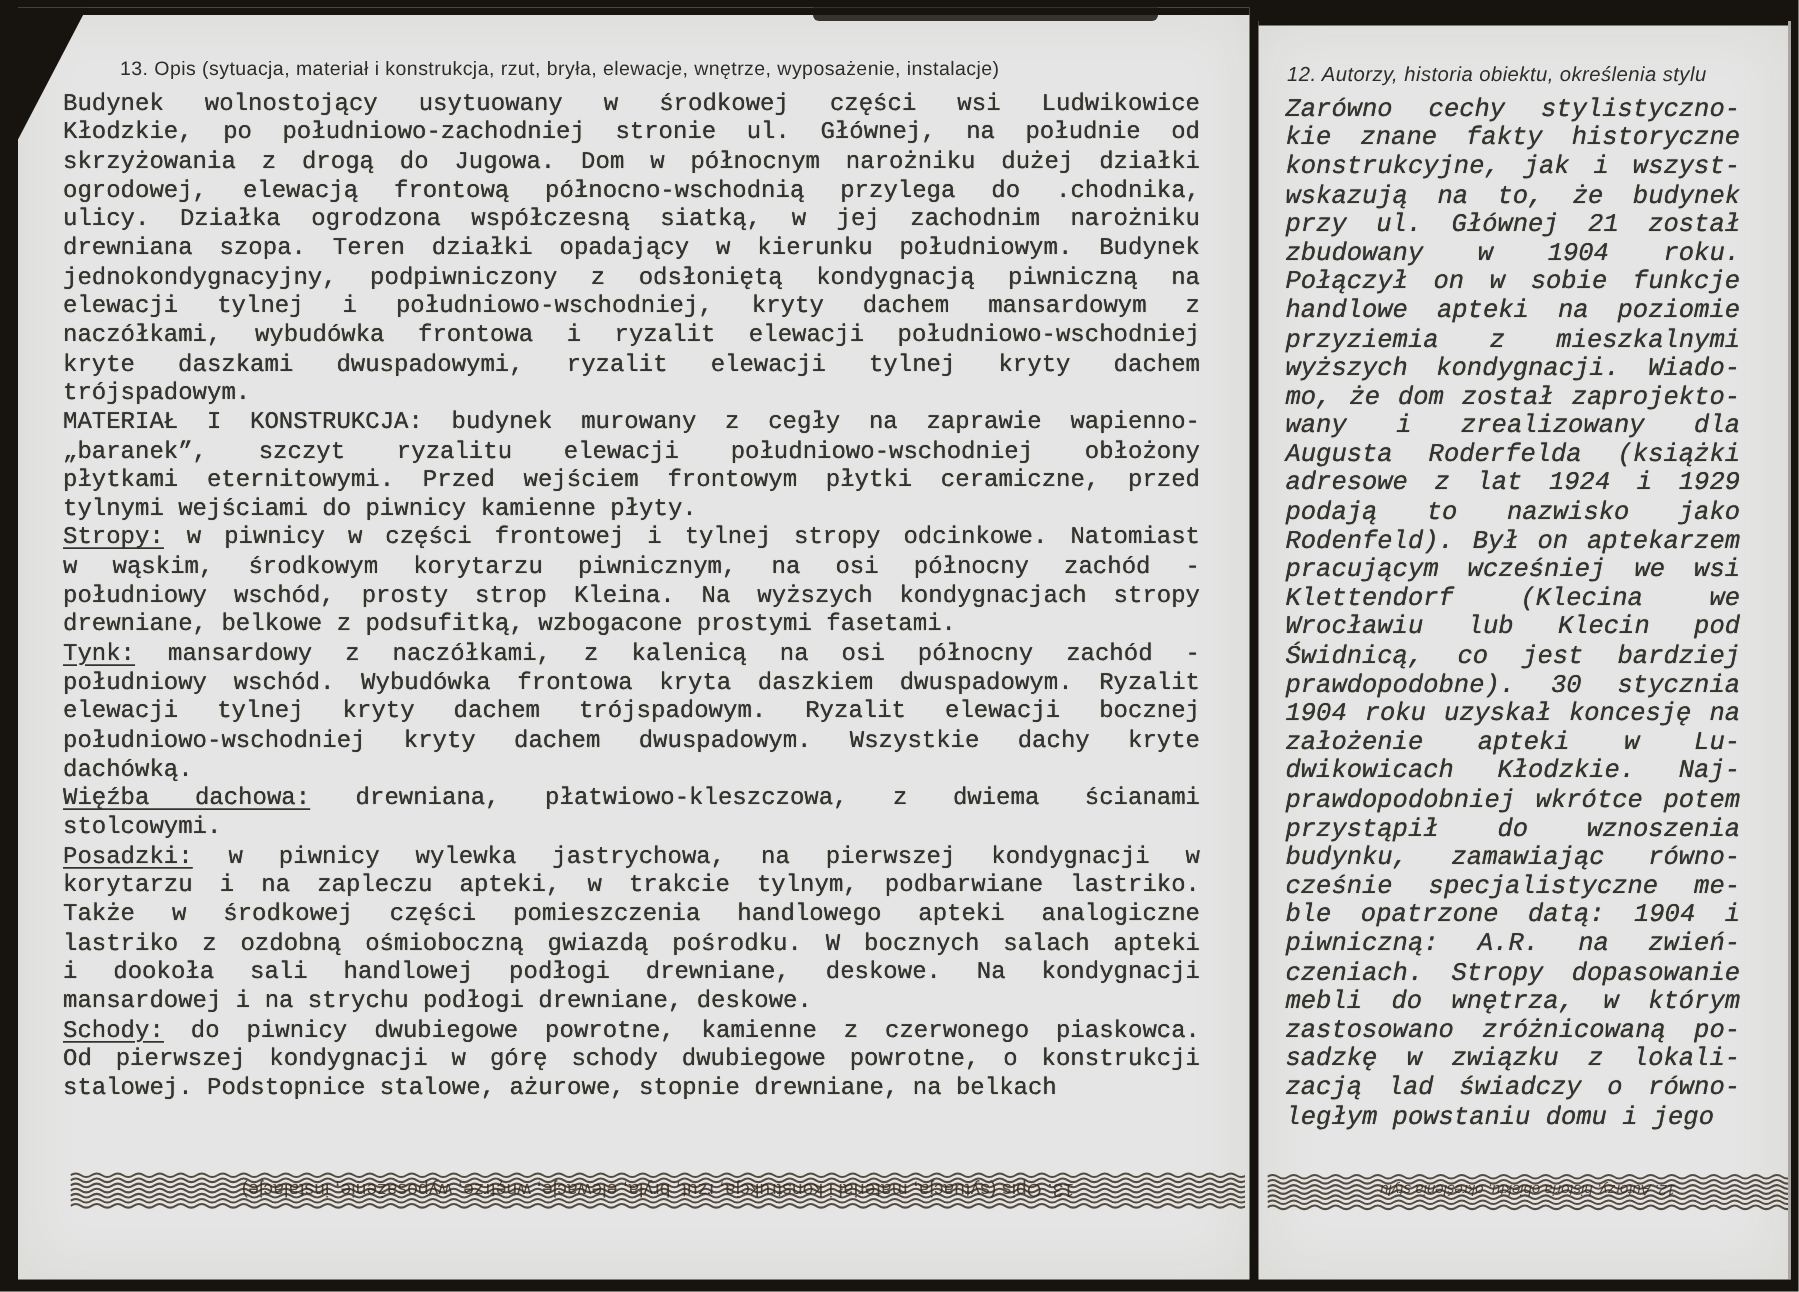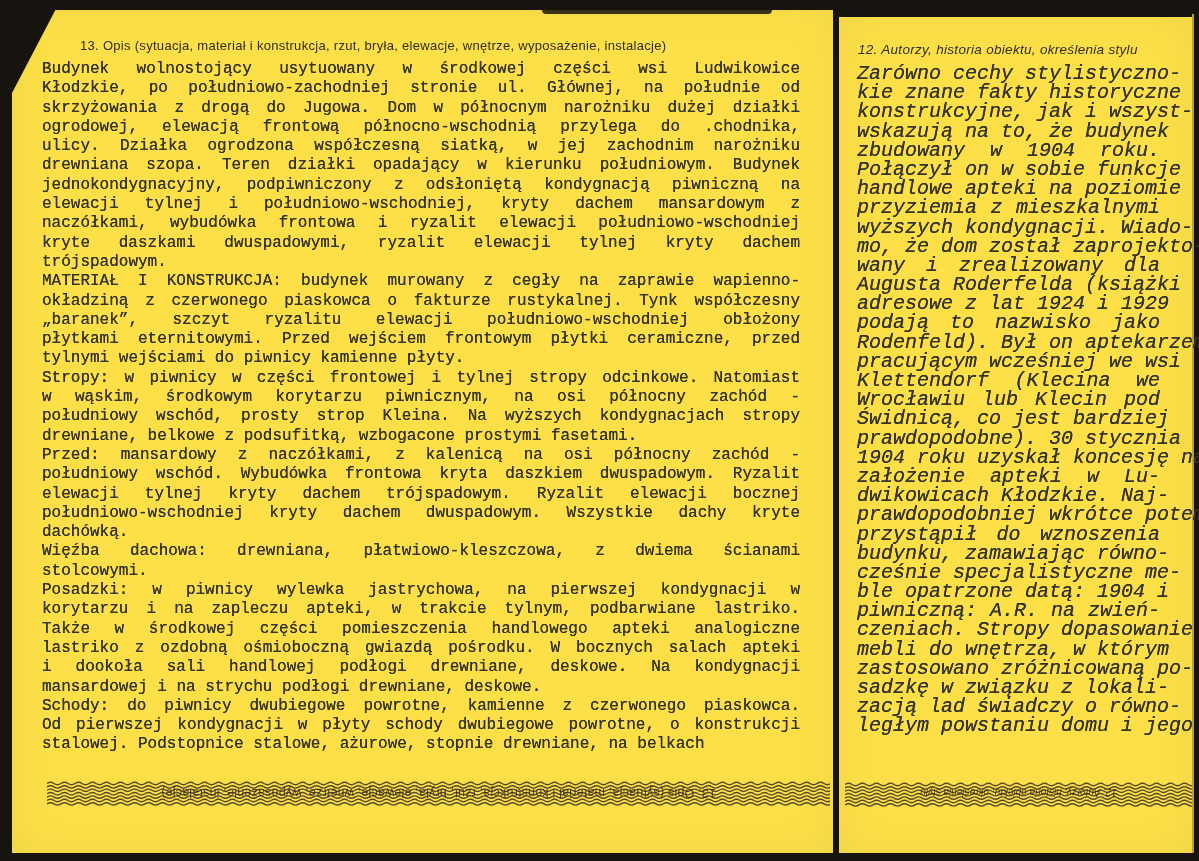--- a/index.html
+++ b/index.html
@@ -1,34 +1,34 @@
 <!DOCTYPE html>
 <html><head>
 <meta charset="utf-8">
 <style>
   html,body{margin:0;padding:0;}
   body{width:1199px;height:861px;overflow:hidden;background:#17140f;position:relative;
        font-family:"Liberation Sans", sans-serif;}
-  .paper{position:absolute;background:#fde047;box-shadow:inset 0 0 40px rgba(120,120,90,.12);}
+  .paper{position:absolute;background:#e5e5e5;box-shadow:inset 0 0 40px rgba(120,120,90,.12);}
   .paper.left{left:12px;top:5px;width:821px;height:848px;}
   .paper.right{left:839px;top:14px;width:353px;height:839px;border-right:2px solid rgba(60,50,40,.35);font-style:italic;}
   .corner-wedge{position:absolute;left:0;top:0;width:46px;height:88px;background:#17140f;
        clip-path:polygon(0 0,100% 0,0 100%);}
   .hdr{position:absolute;color:#2e2d29;font-size:13px;letter-spacing:.3px;white-space:nowrap;}
   .hdr-left{left:68px;top:33px;}
   .hdr-right{left:19px;top:28px;font-size:13.5px;}
   .body{position:absolute;color:#34332d;font-family:"Liberation Mono", monospace;
        text-shadow:0 0 .5px currentColor;}
   .body-left{left:30px;top:55px;width:758px;font-size:16px;}
   .body-left .line{line-height:19.3px;height:19.3px;}
-  .body-right{left:18px;top:50px;width:303px;font-size:20px;}
+  .body-right{left:18px;top:50px;width:303px;font-size:17px;}
   .body-right .line{line-height:19.2px;height:19.2px;}
   .line{text-align:justify;text-align-last:justify;white-space:nowrap;overflow:visible;}
   .line.last{text-align-last:left;}
-  .line .u{text-underline-offset:3px;}
+  .line .u{text-decoration:underline;text-underline-offset:3px;}
   .band{position:absolute;}
   .band-left{left:35px;top:776px;width:783px;height:26px;}
   .band-right{left:6px;top:768px;width:347px;height:26px;}
   .band svg{position:absolute;left:0;top:0;}
   .mirrored{position:absolute;left:0;right:0;top:5px;text-align:center;
        transform:rotate(180deg);color:rgba(54,40,28,.82);white-space:nowrap;}
   .band-left .mirrored{font-size:12.5px;letter-spacing:.2px;}
   .band-right .mirrored{font-size:10px;}
   .top-strip{position:absolute;left:0;top:0;width:100%;background:#17140f;}
   .paper.left .top-strip{height:5px;}
@@ -50,43 +50,42 @@
       <div class="line">skrzyżowania z drogą do Jugowa. Dom w północnym narożniku dużej działki</div>
       <div class="line">ogrodowej, elewacją frontową północno-wschodnią przylega do .chodnika,</div>
       <div class="line">ulicy. Działka ogrodzona współczesną siatką, w jej zachodnim narożniku</div>
       <div class="line">drewniana szopa. Teren działki opadający w kierunku południowym. Budynek</div>
       <div class="line">jednokondygnacyjny, podpiwniczony z odsłoniętą kondygnacją piwniczną na</div>
       <div class="line">elewacji tylnej i południowo-wschodniej, kryty dachem mansardowym z</div>
       <div class="line">naczółkami, wybudówka frontowa i ryzalit elewacji południowo-wschodniej</div>
       <div class="line">kryte daszkami dwuspadowymi, ryzalit elewacji tylnej kryty dachem</div>
       <div class="line last">trójspadowym.</div>
       <div class="line">MATERIAŁ I KONSTRUKCJA: budynek murowany z cegły na zaprawie wapienno-</div>
-      <div class="line">okładziną z czerwonego piaskowca o fakturze rustykalnej. Tynk współczesny</div>
       <div class="line">„baranek”, szczyt ryzalitu elewacji południowo-wschodniej obłożony</div>
       <div class="line">płytkami eternitowymi. Przed wejściem frontowym płytki ceramiczne, przed</div>
       <div class="line last">tylnymi wejściami do piwnicy kamienne płyty.</div>
       <div class="line"><span class="u">Stropy:</span> w piwnicy w części frontowej i tylnej stropy odcinkowe. Natomiast</div>
       <div class="line">w wąskim, środkowym korytarzu piwnicznym, na osi północny zachód -</div>
       <div class="line">południowy wschód, prosty strop Kleina. Na wyższych kondygnacjach stropy</div>
       <div class="line last">drewniane, belkowe z podsufitką, wzbogacone prostymi fasetami.</div>
-      <div class="line"><span class="u">Przed:</span> mansardowy z naczółkami, z kalenicą na osi północny zachód -</div>
+      <div class="line"><span class="u">Tynk:</span> mansardowy z naczółkami, z kalenicą na osi północny zachód -</div>
       <div class="line">południowy wschód. Wybudówka frontowa kryta daszkiem dwuspadowym. Ryzalit</div>
       <div class="line">elewacji tylnej kryty dachem trójspadowym. Ryzalit elewacji bocznej</div>
       <div class="line">południowo-wschodniej kryty dachem dwuspadowym. Wszystkie dachy kryte</div>
       <div class="line last">dachówką.</div>
       <div class="line"><span class="u">Więźba dachowa:</span> drewniana, płatwiowo-kleszczowa, z dwiema ścianami</div>
       <div class="line last">stolcowymi.</div>
       <div class="line"><span class="u">Posadzki:</span> w piwnicy wylewka jastrychowa, na pierwszej kondygnacji w</div>
       <div class="line">korytarzu i na zapleczu apteki, w trakcie tylnym, podbarwiane lastriko.</div>
       <div class="line">Także w środkowej części pomieszczenia handlowego apteki analogiczne</div>
       <div class="line">lastriko z ozdobną ośmioboczną gwiazdą pośrodku. W bocznych salach apteki</div>
       <div class="line">i dookoła sali handlowej podłogi drewniane, deskowe. Na kondygnacji</div>
       <div class="line last">mansardowej i na strychu podłogi drewniane, deskowe.</div>
       <div class="line"><span class="u">Schody:</span> do piwnicy dwubiegowe powrotne, kamienne z czerwonego piaskowca.</div>
-      <div class="line">Od pierwszej kondygnacji w płyty schody dwubiegowe powrotne, o konstrukcji</div>
+      <div class="line">Od pierwszej kondygnacji w górę schody dwubiegowe powrotne, o konstrukcji</div>
       <div class="line last">stalowej. Podstopnice stalowe, ażurowe, stopnie drewniane, na belkach</div>
     </div>
   <div class="band band-left">
     <svg class="waves" width="783" height="26">
         <path d="M0 2.5 q 3.5 -2.4, 7 0 q 3.5 2.4, 7 0 q 3.5 -2.4, 7 0 q 3.5 2.4, 7 0 q 3.5 -2.4, 7 0 q 3.5 2.4, 7 0 q 3.5 -2.4, 7 0 q 3.5 2.4, 7 0 q 3.5 -2.4, 7 0 q 3.5 2.4, 7 0 q 3.5 -2.4, 7 0 q 3.5 2.4, 7 0 q 3.5 -2.4, 7 0 q 3.5 2.4, 7 0 q 3.5 -2.4, 7 0 q 3.5 2.4, 7 0 q 3.5 -2.4, 7 0 q 3.5 2.4, 7 0 q 3.5 -2.4, 7 0 q 3.5 2.4, 7 0 q 3.5 -2.4, 7 0 q 3.5 2.4, 7 0 q 3.5 -2.4, 7 0 q 3.5 2.4, 7 0 q 3.5 -2.4, 7 0 q 3.5 2.4, 7 0 q 3.5 -2.4, 7 0 q 3.5 2.4, 7 0 q 3.5 -2.4, 7 0 q 3.5 2.4, 7 0 q 3.5 -2.4, 7 0 q 3.5 2.4, 7 0 q 3.5 -2.4, 7 0 q 3.5 2.4, 7 0 q 3.5 -2.4, 7 0 q 3.5 2.4, 7 0 q 3.5 -2.4, 7 0 q 3.5 2.4, 7 0 q 3.5 -2.4, 7 0 q 3.5 2.4, 7 0 q 3.5 -2.4, 7 0 q 3.5 2.4, 7 0 q 3.5 -2.4, 7 0 q 3.5 2.4, 7 0 q 3.5 -2.4, 7 0 q 3.5 2.4, 7 0 q 3.5 -2.4, 7 0 q 3.5 2.4, 7 0 q 3.5 -2.4, 7 0 q 3.5 2.4, 7 0 q 3.5 -2.4, 7 0 q 3.5 2.4, 7 0 q 3.5 -2.4, 7 0 q 3.5 2.4, 7 0 q 3.5 -2.4, 7 0 q 3.5 2.4, 7 0 q 3.5 -2.4, 7 0 q 3.5 2.4, 7 0 q 3.5 -2.4, 7 0 q 3.5 2.4, 7 0 q 3.5 -2.4, 7 0 q 3.5 2.4, 7 0 q 3.5 -2.4, 7 0 q 3.5 2.4, 7 0 q 3.5 -2.4, 7 0 q 3.5 2.4, 7 0 q 3.5 -2.4, 7 0 q 3.5 2.4, 7 0 q 3.5 -2.4, 7 0 q 3.5 2.4, 7 0 q 3.5 -2.4, 7 0 q 3.5 2.4, 7 0 q 3.5 -2.4, 7 0 q 3.5 2.4, 7 0 q 3.5 -2.4, 7 0 q 3.5 2.4, 7 0 q 3.5 -2.4, 7 0 q 3.5 2.4, 7 0 q 3.5 -2.4, 7 0 q 3.5 2.4, 7 0 q 3.5 -2.4, 7 0 q 3.5 2.4, 7 0 q 3.5 -2.4, 7 0 q 3.5 2.4, 7 0 q 3.5 -2.4, 7 0 q 3.5 2.4, 7 0 q 3.5 -2.4, 7 0 q 3.5 2.4, 7 0 q 3.5 -2.4, 7 0 q 3.5 2.4, 7 0 q 3.5 -2.4, 7 0 q 3.5 2.4, 7 0 q 3.5 -2.4, 7 0 q 3.5 2.4, 7 0 q 3.5 -2.4, 7 0 q 3.5 2.4, 7 0 q 3.5 -2.4, 7 0 q 3.5 2.4, 7 0 q 3.5 -2.4, 7 0 q 3.5 2.4, 7 0 q 3.5 -2.4, 7 0 q 3.5 2.4, 7 0 q 3.5 -2.4, 7 0 q 3.5 2.4, 7 0 q 3.5 -2.4, 7 0 q 3.5 2.4, 7 0 q 3.5 -2.4, 7 0 q 3.5 2.4, 7 0 q 3.5 -2.4, 7 0 q 3.5 2.4, 7 0 q 3.5 -2.4, 7 0 q 3.5 2.4, 7 0" fill="none" stroke="#453a2c" stroke-width="1.35" opacity="0.9"></path>
         <path d="M0 5.9 q 3.5 -2.4, 7 0 q 3.5 2.4, 7 0 q 3.5 -2.4, 7 0 q 3.5 2.4, 7 0 q 3.5 -2.4, 7 0 q 3.5 2.4, 7 0 q 3.5 -2.4, 7 0 q 3.5 2.4, 7 0 q 3.5 -2.4, 7 0 q 3.5 2.4, 7 0 q 3.5 -2.4, 7 0 q 3.5 2.4, 7 0 q 3.5 -2.4, 7 0 q 3.5 2.4, 7 0 q 3.5 -2.4, 7 0 q 3.5 2.4, 7 0 q 3.5 -2.4, 7 0 q 3.5 2.4, 7 0 q 3.5 -2.4, 7 0 q 3.5 2.4, 7 0 q 3.5 -2.4, 7 0 q 3.5 2.4, 7 0 q 3.5 -2.4, 7 0 q 3.5 2.4, 7 0 q 3.5 -2.4, 7 0 q 3.5 2.4, 7 0 q 3.5 -2.4, 7 0 q 3.5 2.4, 7 0 q 3.5 -2.4, 7 0 q 3.5 2.4, 7 0 q 3.5 -2.4, 7 0 q 3.5 2.4, 7 0 q 3.5 -2.4, 7 0 q 3.5 2.4, 7 0 q 3.5 -2.4, 7 0 q 3.5 2.4, 7 0 q 3.5 -2.4, 7 0 q 3.5 2.4, 7 0 q 3.5 -2.4, 7 0 q 3.5 2.4, 7 0 q 3.5 -2.4, 7 0 q 3.5 2.4, 7 0 q 3.5 -2.4, 7 0 q 3.5 2.4, 7 0 q 3.5 -2.4, 7 0 q 3.5 2.4, 7 0 q 3.5 -2.4, 7 0 q 3.5 2.4, 7 0 q 3.5 -2.4, 7 0 q 3.5 2.4, 7 0 q 3.5 -2.4, 7 0 q 3.5 2.4, 7 0 q 3.5 -2.4, 7 0 q 3.5 2.4, 7 0 q 3.5 -2.4, 7 0 q 3.5 2.4, 7 0 q 3.5 -2.4, 7 0 q 3.5 2.4, 7 0 q 3.5 -2.4, 7 0 q 3.5 2.4, 7 0 q 3.5 -2.4, 7 0 q 3.5 2.4, 7 0 q 3.5 -2.4, 7 0 q 3.5 2.4, 7 0 q 3.5 -2.4, 7 0 q 3.5 2.4, 7 0 q 3.5 -2.4, 7 0 q 3.5 2.4, 7 0 q 3.5 -2.4, 7 0 q 3.5 2.4, 7 0 q 3.5 -2.4, 7 0 q 3.5 2.4, 7 0 q 3.5 -2.4, 7 0 q 3.5 2.4, 7 0 q 3.5 -2.4, 7 0 q 3.5 2.4, 7 0 q 3.5 -2.4, 7 0 q 3.5 2.4, 7 0 q 3.5 -2.4, 7 0 q 3.5 2.4, 7 0 q 3.5 -2.4, 7 0 q 3.5 2.4, 7 0 q 3.5 -2.4, 7 0 q 3.5 2.4, 7 0 q 3.5 -2.4, 7 0 q 3.5 2.4, 7 0 q 3.5 -2.4, 7 0 q 3.5 2.4, 7 0 q 3.5 -2.4, 7 0 q 3.5 2.4, 7 0 q 3.5 -2.4, 7 0 q 3.5 2.4, 7 0 q 3.5 -2.4, 7 0 q 3.5 2.4, 7 0 q 3.5 -2.4, 7 0 q 3.5 2.4, 7 0 q 3.5 -2.4, 7 0 q 3.5 2.4, 7 0 q 3.5 -2.4, 7 0 q 3.5 2.4, 7 0 q 3.5 -2.4, 7 0 q 3.5 2.4, 7 0 q 3.5 -2.4, 7 0 q 3.5 2.4, 7 0 q 3.5 -2.4, 7 0 q 3.5 2.4, 7 0 q 3.5 -2.4, 7 0 q 3.5 2.4, 7 0 q 3.5 -2.4, 7 0 q 3.5 2.4, 7 0 q 3.5 -2.4, 7 0 q 3.5 2.4, 7 0" fill="none" stroke="#453a2c" stroke-width="1.35" opacity="0.9"></path>
         <path d="M0 9.3 q 3.5 -2.4, 7 0 q 3.5 2.4, 7 0 q 3.5 -2.4, 7 0 q 3.5 2.4, 7 0 q 3.5 -2.4, 7 0 q 3.5 2.4, 7 0 q 3.5 -2.4, 7 0 q 3.5 2.4, 7 0 q 3.5 -2.4, 7 0 q 3.5 2.4, 7 0 q 3.5 -2.4, 7 0 q 3.5 2.4, 7 0 q 3.5 -2.4, 7 0 q 3.5 2.4, 7 0 q 3.5 -2.4, 7 0 q 3.5 2.4, 7 0 q 3.5 -2.4, 7 0 q 3.5 2.4, 7 0 q 3.5 -2.4, 7 0 q 3.5 2.4, 7 0 q 3.5 -2.4, 7 0 q 3.5 2.4, 7 0 q 3.5 -2.4, 7 0 q 3.5 2.4, 7 0 q 3.5 -2.4, 7 0 q 3.5 2.4, 7 0 q 3.5 -2.4, 7 0 q 3.5 2.4, 7 0 q 3.5 -2.4, 7 0 q 3.5 2.4, 7 0 q 3.5 -2.4, 7 0 q 3.5 2.4, 7 0 q 3.5 -2.4, 7 0 q 3.5 2.4, 7 0 q 3.5 -2.4, 7 0 q 3.5 2.4, 7 0 q 3.5 -2.4, 7 0 q 3.5 2.4, 7 0 q 3.5 -2.4, 7 0 q 3.5 2.4, 7 0 q 3.5 -2.4, 7 0 q 3.5 2.4, 7 0 q 3.5 -2.4, 7 0 q 3.5 2.4, 7 0 q 3.5 -2.4, 7 0 q 3.5 2.4, 7 0 q 3.5 -2.4, 7 0 q 3.5 2.4, 7 0 q 3.5 -2.4, 7 0 q 3.5 2.4, 7 0 q 3.5 -2.4, 7 0 q 3.5 2.4, 7 0 q 3.5 -2.4, 7 0 q 3.5 2.4, 7 0 q 3.5 -2.4, 7 0 q 3.5 2.4, 7 0 q 3.5 -2.4, 7 0 q 3.5 2.4, 7 0 q 3.5 -2.4, 7 0 q 3.5 2.4, 7 0 q 3.5 -2.4, 7 0 q 3.5 2.4, 7 0 q 3.5 -2.4, 7 0 q 3.5 2.4, 7 0 q 3.5 -2.4, 7 0 q 3.5 2.4, 7 0 q 3.5 -2.4, 7 0 q 3.5 2.4, 7 0 q 3.5 -2.4, 7 0 q 3.5 2.4, 7 0 q 3.5 -2.4, 7 0 q 3.5 2.4, 7 0 q 3.5 -2.4, 7 0 q 3.5 2.4, 7 0 q 3.5 -2.4, 7 0 q 3.5 2.4, 7 0 q 3.5 -2.4, 7 0 q 3.5 2.4, 7 0 q 3.5 -2.4, 7 0 q 3.5 2.4, 7 0 q 3.5 -2.4, 7 0 q 3.5 2.4, 7 0 q 3.5 -2.4, 7 0 q 3.5 2.4, 7 0 q 3.5 -2.4, 7 0 q 3.5 2.4, 7 0 q 3.5 -2.4, 7 0 q 3.5 2.4, 7 0 q 3.5 -2.4, 7 0 q 3.5 2.4, 7 0 q 3.5 -2.4, 7 0 q 3.5 2.4, 7 0 q 3.5 -2.4, 7 0 q 3.5 2.4, 7 0 q 3.5 -2.4, 7 0 q 3.5 2.4, 7 0 q 3.5 -2.4, 7 0 q 3.5 2.4, 7 0 q 3.5 -2.4, 7 0 q 3.5 2.4, 7 0 q 3.5 -2.4, 7 0 q 3.5 2.4, 7 0 q 3.5 -2.4, 7 0 q 3.5 2.4, 7 0 q 3.5 -2.4, 7 0 q 3.5 2.4, 7 0 q 3.5 -2.4, 7 0 q 3.5 2.4, 7 0 q 3.5 -2.4, 7 0 q 3.5 2.4, 7 0 q 3.5 -2.4, 7 0 q 3.5 2.4, 7 0" fill="none" stroke="#453a2c" stroke-width="1.35" opacity="0.9"></path>
         <path d="M0 12.7 q 3.5 -2.4, 7 0 q 3.5 2.4, 7 0 q 3.5 -2.4, 7 0 q 3.5 2.4, 7 0 q 3.5 -2.4, 7 0 q 3.5 2.4, 7 0 q 3.5 -2.4, 7 0 q 3.5 2.4, 7 0 q 3.5 -2.4, 7 0 q 3.5 2.4, 7 0 q 3.5 -2.4, 7 0 q 3.5 2.4, 7 0 q 3.5 -2.4, 7 0 q 3.5 2.4, 7 0 q 3.5 -2.4, 7 0 q 3.5 2.4, 7 0 q 3.5 -2.4, 7 0 q 3.5 2.4, 7 0 q 3.5 -2.4, 7 0 q 3.5 2.4, 7 0 q 3.5 -2.4, 7 0 q 3.5 2.4, 7 0 q 3.5 -2.4, 7 0 q 3.5 2.4, 7 0 q 3.5 -2.4, 7 0 q 3.5 2.4, 7 0 q 3.5 -2.4, 7 0 q 3.5 2.4, 7 0 q 3.5 -2.4, 7 0 q 3.5 2.4, 7 0 q 3.5 -2.4, 7 0 q 3.5 2.4, 7 0 q 3.5 -2.4, 7 0 q 3.5 2.4, 7 0 q 3.5 -2.4, 7 0 q 3.5 2.4, 7 0 q 3.5 -2.4, 7 0 q 3.5 2.4, 7 0 q 3.5 -2.4, 7 0 q 3.5 2.4, 7 0 q 3.5 -2.4, 7 0 q 3.5 2.4, 7 0 q 3.5 -2.4, 7 0 q 3.5 2.4, 7 0 q 3.5 -2.4, 7 0 q 3.5 2.4, 7 0 q 3.5 -2.4, 7 0 q 3.5 2.4, 7 0 q 3.5 -2.4, 7 0 q 3.5 2.4, 7 0 q 3.5 -2.4, 7 0 q 3.5 2.4, 7 0 q 3.5 -2.4, 7 0 q 3.5 2.4, 7 0 q 3.5 -2.4, 7 0 q 3.5 2.4, 7 0 q 3.5 -2.4, 7 0 q 3.5 2.4, 7 0 q 3.5 -2.4, 7 0 q 3.5 2.4, 7 0 q 3.5 -2.4, 7 0 q 3.5 2.4, 7 0 q 3.5 -2.4, 7 0 q 3.5 2.4, 7 0 q 3.5 -2.4, 7 0 q 3.5 2.4, 7 0 q 3.5 -2.4, 7 0 q 3.5 2.4, 7 0 q 3.5 -2.4, 7 0 q 3.5 2.4, 7 0 q 3.5 -2.4, 7 0 q 3.5 2.4, 7 0 q 3.5 -2.4, 7 0 q 3.5 2.4, 7 0 q 3.5 -2.4, 7 0 q 3.5 2.4, 7 0 q 3.5 -2.4, 7 0 q 3.5 2.4, 7 0 q 3.5 -2.4, 7 0 q 3.5 2.4, 7 0 q 3.5 -2.4, 7 0 q 3.5 2.4, 7 0 q 3.5 -2.4, 7 0 q 3.5 2.4, 7 0 q 3.5 -2.4, 7 0 q 3.5 2.4, 7 0 q 3.5 -2.4, 7 0 q 3.5 2.4, 7 0 q 3.5 -2.4, 7 0 q 3.5 2.4, 7 0 q 3.5 -2.4, 7 0 q 3.5 2.4, 7 0 q 3.5 -2.4, 7 0 q 3.5 2.4, 7 0 q 3.5 -2.4, 7 0 q 3.5 2.4, 7 0 q 3.5 -2.4, 7 0 q 3.5 2.4, 7 0 q 3.5 -2.4, 7 0 q 3.5 2.4, 7 0 q 3.5 -2.4, 7 0 q 3.5 2.4, 7 0 q 3.5 -2.4, 7 0 q 3.5 2.4, 7 0 q 3.5 -2.4, 7 0 q 3.5 2.4, 7 0 q 3.5 -2.4, 7 0 q 3.5 2.4, 7 0 q 3.5 -2.4, 7 0 q 3.5 2.4, 7 0 q 3.5 -2.4, 7 0 q 3.5 2.4, 7 0" fill="none" stroke="#453a2c" stroke-width="1.35" opacity="0.9"></path>
         <path d="M0 16.1 q 3.5 -2.4, 7 0 q 3.5 2.4, 7 0 q 3.5 -2.4, 7 0 q 3.5 2.4, 7 0 q 3.5 -2.4, 7 0 q 3.5 2.4, 7 0 q 3.5 -2.4, 7 0 q 3.5 2.4, 7 0 q 3.5 -2.4, 7 0 q 3.5 2.4, 7 0 q 3.5 -2.4, 7 0 q 3.5 2.4, 7 0 q 3.5 -2.4, 7 0 q 3.5 2.4, 7 0 q 3.5 -2.4, 7 0 q 3.5 2.4, 7 0 q 3.5 -2.4, 7 0 q 3.5 2.4, 7 0 q 3.5 -2.4, 7 0 q 3.5 2.4, 7 0 q 3.5 -2.4, 7 0 q 3.5 2.4, 7 0 q 3.5 -2.4, 7 0 q 3.5 2.4, 7 0 q 3.5 -2.4, 7 0 q 3.5 2.4, 7 0 q 3.5 -2.4, 7 0 q 3.5 2.4, 7 0 q 3.5 -2.4, 7 0 q 3.5 2.4, 7 0 q 3.5 -2.4, 7 0 q 3.5 2.4, 7 0 q 3.5 -2.4, 7 0 q 3.5 2.4, 7 0 q 3.5 -2.4, 7 0 q 3.5 2.4, 7 0 q 3.5 -2.4, 7 0 q 3.5 2.4, 7 0 q 3.5 -2.4, 7 0 q 3.5 2.4, 7 0 q 3.5 -2.4, 7 0 q 3.5 2.4, 7 0 q 3.5 -2.4, 7 0 q 3.5 2.4, 7 0 q 3.5 -2.4, 7 0 q 3.5 2.4, 7 0 q 3.5 -2.4, 7 0 q 3.5 2.4, 7 0 q 3.5 -2.4, 7 0 q 3.5 2.4, 7 0 q 3.5 -2.4, 7 0 q 3.5 2.4, 7 0 q 3.5 -2.4, 7 0 q 3.5 2.4, 7 0 q 3.5 -2.4, 7 0 q 3.5 2.4, 7 0 q 3.5 -2.4, 7 0 q 3.5 2.4, 7 0 q 3.5 -2.4, 7 0 q 3.5 2.4, 7 0 q 3.5 -2.4, 7 0 q 3.5 2.4, 7 0 q 3.5 -2.4, 7 0 q 3.5 2.4, 7 0 q 3.5 -2.4, 7 0 q 3.5 2.4, 7 0 q 3.5 -2.4, 7 0 q 3.5 2.4, 7 0 q 3.5 -2.4, 7 0 q 3.5 2.4, 7 0 q 3.5 -2.4, 7 0 q 3.5 2.4, 7 0 q 3.5 -2.4, 7 0 q 3.5 2.4, 7 0 q 3.5 -2.4, 7 0 q 3.5 2.4, 7 0 q 3.5 -2.4, 7 0 q 3.5 2.4, 7 0 q 3.5 -2.4, 7 0 q 3.5 2.4, 7 0 q 3.5 -2.4, 7 0 q 3.5 2.4, 7 0 q 3.5 -2.4, 7 0 q 3.5 2.4, 7 0 q 3.5 -2.4, 7 0 q 3.5 2.4, 7 0 q 3.5 -2.4, 7 0 q 3.5 2.4, 7 0 q 3.5 -2.4, 7 0 q 3.5 2.4, 7 0 q 3.5 -2.4, 7 0 q 3.5 2.4, 7 0 q 3.5 -2.4, 7 0 q 3.5 2.4, 7 0 q 3.5 -2.4, 7 0 q 3.5 2.4, 7 0 q 3.5 -2.4, 7 0 q 3.5 2.4, 7 0 q 3.5 -2.4, 7 0 q 3.5 2.4, 7 0 q 3.5 -2.4, 7 0 q 3.5 2.4, 7 0 q 3.5 -2.4, 7 0 q 3.5 2.4, 7 0 q 3.5 -2.4, 7 0 q 3.5 2.4, 7 0 q 3.5 -2.4, 7 0 q 3.5 2.4, 7 0 q 3.5 -2.4, 7 0 q 3.5 2.4, 7 0 q 3.5 -2.4, 7 0 q 3.5 2.4, 7 0" fill="none" stroke="#453a2c" stroke-width="1.35" opacity="0.9"></path>
         <path d="M0 19.5 q 3.5 -2.4, 7 0 q 3.5 2.4, 7 0 q 3.5 -2.4, 7 0 q 3.5 2.4, 7 0 q 3.5 -2.4, 7 0 q 3.5 2.4, 7 0 q 3.5 -2.4, 7 0 q 3.5 2.4, 7 0 q 3.5 -2.4, 7 0 q 3.5 2.4, 7 0 q 3.5 -2.4, 7 0 q 3.5 2.4, 7 0 q 3.5 -2.4, 7 0 q 3.5 2.4, 7 0 q 3.5 -2.4, 7 0 q 3.5 2.4, 7 0 q 3.5 -2.4, 7 0 q 3.5 2.4, 7 0 q 3.5 -2.4, 7 0 q 3.5 2.4, 7 0 q 3.5 -2.4, 7 0 q 3.5 2.4, 7 0 q 3.5 -2.4, 7 0 q 3.5 2.4, 7 0 q 3.5 -2.4, 7 0 q 3.5 2.4, 7 0 q 3.5 -2.4, 7 0 q 3.5 2.4, 7 0 q 3.5 -2.4, 7 0 q 3.5 2.4, 7 0 q 3.5 -2.4, 7 0 q 3.5 2.4, 7 0 q 3.5 -2.4, 7 0 q 3.5 2.4, 7 0 q 3.5 -2.4, 7 0 q 3.5 2.4, 7 0 q 3.5 -2.4, 7 0 q 3.5 2.4, 7 0 q 3.5 -2.4, 7 0 q 3.5 2.4, 7 0 q 3.5 -2.4, 7 0 q 3.5 2.4, 7 0 q 3.5 -2.4, 7 0 q 3.5 2.4, 7 0 q 3.5 -2.4, 7 0 q 3.5 2.4, 7 0 q 3.5 -2.4, 7 0 q 3.5 2.4, 7 0 q 3.5 -2.4, 7 0 q 3.5 2.4, 7 0 q 3.5 -2.4, 7 0 q 3.5 2.4, 7 0 q 3.5 -2.4, 7 0 q 3.5 2.4, 7 0 q 3.5 -2.4, 7 0 q 3.5 2.4, 7 0 q 3.5 -2.4, 7 0 q 3.5 2.4, 7 0 q 3.5 -2.4, 7 0 q 3.5 2.4, 7 0 q 3.5 -2.4, 7 0 q 3.5 2.4, 7 0 q 3.5 -2.4, 7 0 q 3.5 2.4, 7 0 q 3.5 -2.4, 7 0 q 3.5 2.4, 7 0 q 3.5 -2.4, 7 0 q 3.5 2.4, 7 0 q 3.5 -2.4, 7 0 q 3.5 2.4, 7 0 q 3.5 -2.4, 7 0 q 3.5 2.4, 7 0 q 3.5 -2.4, 7 0 q 3.5 2.4, 7 0 q 3.5 -2.4, 7 0 q 3.5 2.4, 7 0 q 3.5 -2.4, 7 0 q 3.5 2.4, 7 0 q 3.5 -2.4, 7 0 q 3.5 2.4, 7 0 q 3.5 -2.4, 7 0 q 3.5 2.4, 7 0 q 3.5 -2.4, 7 0 q 3.5 2.4, 7 0 q 3.5 -2.4, 7 0 q 3.5 2.4, 7 0 q 3.5 -2.4, 7 0 q 3.5 2.4, 7 0 q 3.5 -2.4, 7 0 q 3.5 2.4, 7 0 q 3.5 -2.4, 7 0 q 3.5 2.4, 7 0 q 3.5 -2.4, 7 0 q 3.5 2.4, 7 0 q 3.5 -2.4, 7 0 q 3.5 2.4, 7 0 q 3.5 -2.4, 7 0 q 3.5 2.4, 7 0 q 3.5 -2.4, 7 0 q 3.5 2.4, 7 0 q 3.5 -2.4, 7 0 q 3.5 2.4, 7 0 q 3.5 -2.4, 7 0 q 3.5 2.4, 7 0 q 3.5 -2.4, 7 0 q 3.5 2.4, 7 0 q 3.5 -2.4, 7 0 q 3.5 2.4, 7 0 q 3.5 -2.4, 7 0 q 3.5 2.4, 7 0 q 3.5 -2.4, 7 0 q 3.5 2.4, 7 0" fill="none" stroke="#453a2c" stroke-width="1.35" opacity="0.9"></path>
@@ -97,20 +96,21 @@
 </section>
 
 <section class="paper right">
   <div class="top-strip"></div>
   <header class="hdr hdr-right">12. Autorzy, historia obiektu, określenia stylu</header>
   <div class="body body-right">
       <div class="line">Zarówno cechy stylistyczno-</div>
       <div class="line">kie znane fakty historyczne</div>
       <div class="line">konstrukcyjne, jak i wszyst-</div>
       <div class="line">wskazują na to, że budynek</div>
+      <div class="line">przy ul. Głównej 21 został</div>
       <div class="line">zbudowany w 1904 roku.</div>
       <div class="line">Połączył on w sobie funkcje</div>
       <div class="line">handlowe apteki na poziomie</div>
       <div class="line">przyziemia z mieszkalnymi</div>
       <div class="line">wyższych kondygnacji. Wiado-</div>
       <div class="line">mo, że dom został zaprojekto-</div>
       <div class="line">wany i zrealizowany dla</div>
       <div class="line">Augusta Roderfelda (książki</div>
       <div class="line">adresowe z lat 1924 i 1929</div>
       <div class="line">podają to nazwisko jako</div>

